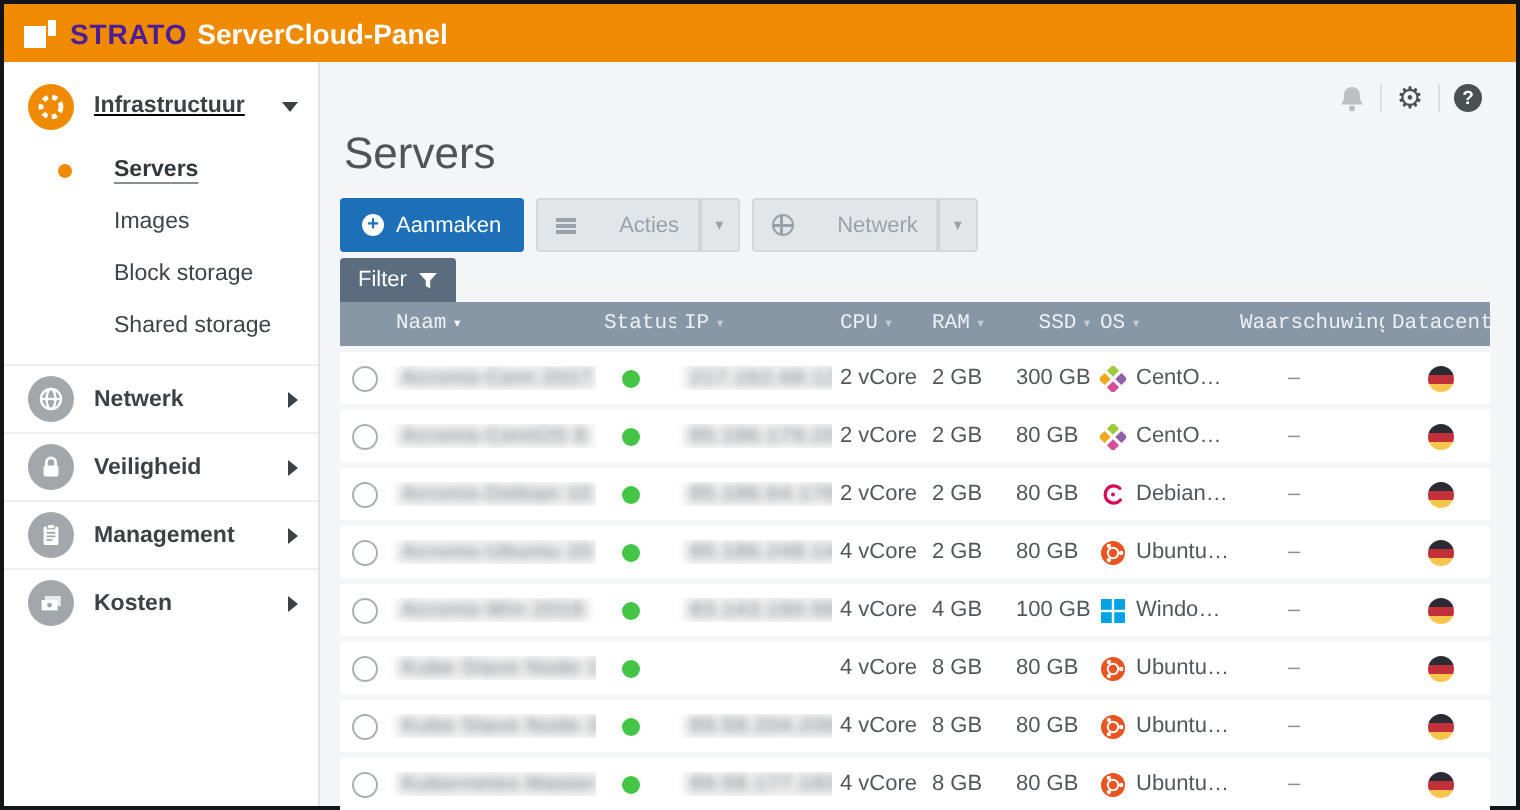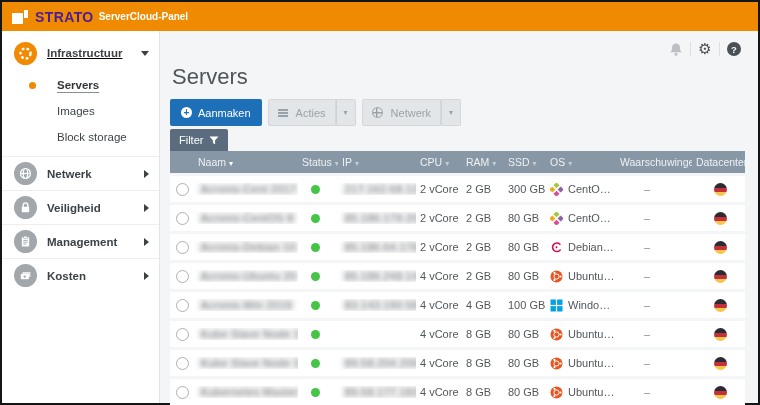--- a/index.html
+++ b/index.html
@@ -6,21 +6,21 @@
   html,body { background:#fff; }
   body { font-family:"Liberation Sans", sans-serif; width:760px; height:405px; overflow:hidden; }
   .frame { width:760px; height:405px; border:2px solid #131517; background:#fff; display:flex; flex-direction:column; }
 
   
   .topbar { height:29px; flex:0 0 29px; background:#f08a00; display:flex; align-items:center; padding-left:10px; }
   .logo { position:relative; width:16px; height:14px; margin-right:7px; }
   .logo .sq { position:absolute; left:0; bottom:0; width:11px; height:11px; background:#fff; }
   .logo .flag { position:absolute; right:0; top:0; width:4px; height:8px; background:#fff; }
   .brand { color:#4c1d95; font-size:14px; font-weight:700; letter-spacing:.4px; margin-right:5px; }
-  .product { color:#fff; font-size:10px; font-weight:600; }
+  .product { color:#fff; font-size:14px; font-weight:600; }
 
   
   .bodyrow { flex:1; display:flex; min-height:0; }
   .sidebar { width:158px; flex:0 0 158px; background:#fff; border-right:1px solid #e3e4e5; position:relative; }
   .main { flex:1; background:#f4f5f6; padding:0 13px 0 10px; min-width:0; }
 
   
   .side-section { height:34px; display:flex; align-items:center; padding:0 10px 0 12px; border-top:1px solid #eeeeee; cursor:pointer; }
   .side-section.first { border-top:none; margin-top:5px;text-decoration:underline; }
   .circle-ic { width:23px; height:23px; border-radius:50%; background:#a2a7ac; flex:0 0 23px; display:flex; align-items:center; justify-content:center; margin-right:10px; }
@@ -42,45 +42,45 @@
   .gear-glyph { font-family:"DejaVu Sans", sans-serif; font-size:15px; color:#4b5055; line-height:1; }
   .help-circ { width:14px; height:14px; border-radius:50%; background:#4b5055; color:#fff; font-size:9.5px; font-weight:700; display:flex; align-items:center; justify-content:center; }
 
   
   h1.page-title { font-size:22px; font-weight:400; color:#4f545a; margin:6px 0 9px 2px; }
   .toolbar { display:flex; height:27px; }
   .btn { display:flex; align-items:center; font-size:11px; border-radius:2px; cursor:pointer; user-select:none; }
   .btn-primary { background:#1d6fb8; color:#fff; padding:0 11px; gap:6px; }
   .plus-circ { width:11px; height:11px; border-radius:50%; background:#fff; color:#1d6fb8; font-size:10px; font-weight:700; display:flex; align-items:center; justify-content:center; line-height:1; }
   .btn-group { display:flex; margin-left:6px; }
-  .btn-gray { background:#e3e6e9; border:1px solid #d4d8db; color:#9aa2a9; padding:0 9px; gap:8px; border-radius:2px 0 0 2px; }
+  .btn-gray { background:#e3e6e9; border:1px solid #d4d8db; color:#9aa2a9; padding:0 9px; gap:22px; border-radius:2px 0 0 2px; }
   .btn-caret { background:#e3e6e9; border:1px solid #d4d8db; border-left:1px solid #cfd3d7; color:#9aa2a9; padding:0 7px; font-size:8px; display:flex; align-items:center; border-radius:0 2px 2px 0; cursor:pointer; }
   .list-ic { position:relative; width:10px; height:8px; }
   .list-ic::before { content:""; position:absolute; left:0; top:0; width:10px; height:2px; background:#9aa2a9; box-shadow:0 3px 0 #9aa2a9, 0 6px 0 #9aa2a9; }
   .globe-ic { width:11px; height:11px; border-radius:50%; border:1.5px solid #9aa2a9;
       background: linear-gradient(#9aa2a9,#9aa2a9) center/100% 1.5px no-repeat,
                   linear-gradient(#9aa2a9,#9aa2a9) center/1.5px 100% no-repeat; }
 
   .filter-row { margin-top:3px; height:22px; display:flex; justify-content:flex-start; margin-bottom:0; }
   .btn-filter { background:#5a6c7e; color:#fff; font-size:11px; padding:0 9px; gap:6px; display:flex; align-items:center; border-radius:2px 2px 0 0; cursor:pointer; }
 
   
   .thead { height:22px; background:#8897a6; display:flex; align-items:center; }
-  .th { font-size:10.5px; color:#eef1f4; white-space:nowrap; overflow:hidden; padding-left:4px; cursor:pointer; }
+  .th { font-size:10.5px; color:#eef1f4; white-space:nowrap; overflow:hidden; padding-left:4px; cursor:pointer;font-family:Liberation Mono, monospace; }
   .th .caret { font-size:8px; color:rgba(255,255,255,.5); margin-left:3px; }
   .th.sorted .caret { color:#ffffff; }
   .tr { height:26px; background:#fff; display:flex; align-items:center; margin-top:3px; }
   .td { font-size:11px; color:#52575c; white-space:nowrap; overflow:hidden; padding-left:4px; display:flex; align-items:center; }
   .c-sel  { width:24px;  flex:0 0 24px; justify-content:center; padding-left:0; }
   .c-naam { width:104px; flex:0 0 104px; }
   .c-status{ width:40px; flex:0 0 40px; }
   .c-ip   { width:78px;  flex:0 0 78px; }
   .c-cpu  { width:46px;  flex:0 0 46px; }
   .c-ram  { width:42px;  flex:0 0 42px; }
-  .c-ssd  { width:42px;  flex:0 0 42px; }
+  .c-ssd  { width:42px;  flex:0 0 42px;text-align:right; }
   .c-os   { width:70px;  flex:0 0 70px; }
   .c-warn { width:76px;  flex:0 0 76px; }
   .c-dc   { width:53px;  flex:0 0 53px; }
   .td.c-warn { color:#8a9096; padding-left:28px; }
   .td.c-dc { justify-content:center; }
 
   .radio { width:13px; height:13px; border-radius:50%; border:1px solid #aab0b6; background:#fff; cursor:pointer; }
   .dot { width:9px; height:9px; border-radius:50%; background:#45c545; margin-left:9px; }
   .blur { filter:blur(2.2px); color:#7d838a; background:#ececec; border-radius:2px; padding:0 3px; font-size:10.5px; letter-spacing:.5px; }
   .os-label { margin-left:5px; overflow:hidden; text-overflow:ellipsis; }
@@ -122,20 +122,23 @@
       <div class="sub-list">
         <div class="sub-item active">
           <span class="active-dot"></span>
           <span class="sub-text">Servers</span>
         </div>
         <div class="sub-item">
           <span class="sub-text">Images</span>
         </div>
         <div class="sub-item">
           <span class="sub-text">Block storage</span>
+        </div>
+        <div class="sub-item">
+          <span class="sub-text">Shared storage</span>
         </div>
       </div>
 
       <div class="side-section">
         <span class="circle-ic">
           <svg width="13" height="13" viewBox="0 0 13 13" fill="none" stroke="#fff" stroke-width="1.2">
             <circle cx="6.5" cy="6.5" r="5"></circle>
               <ellipse cx="6.5" cy="6.5" rx="2.2" ry="5"></ellipse>
               <line x1="1.5" y1="6.5" x2="11.5" y2="6.5"></line>
           </svg>

